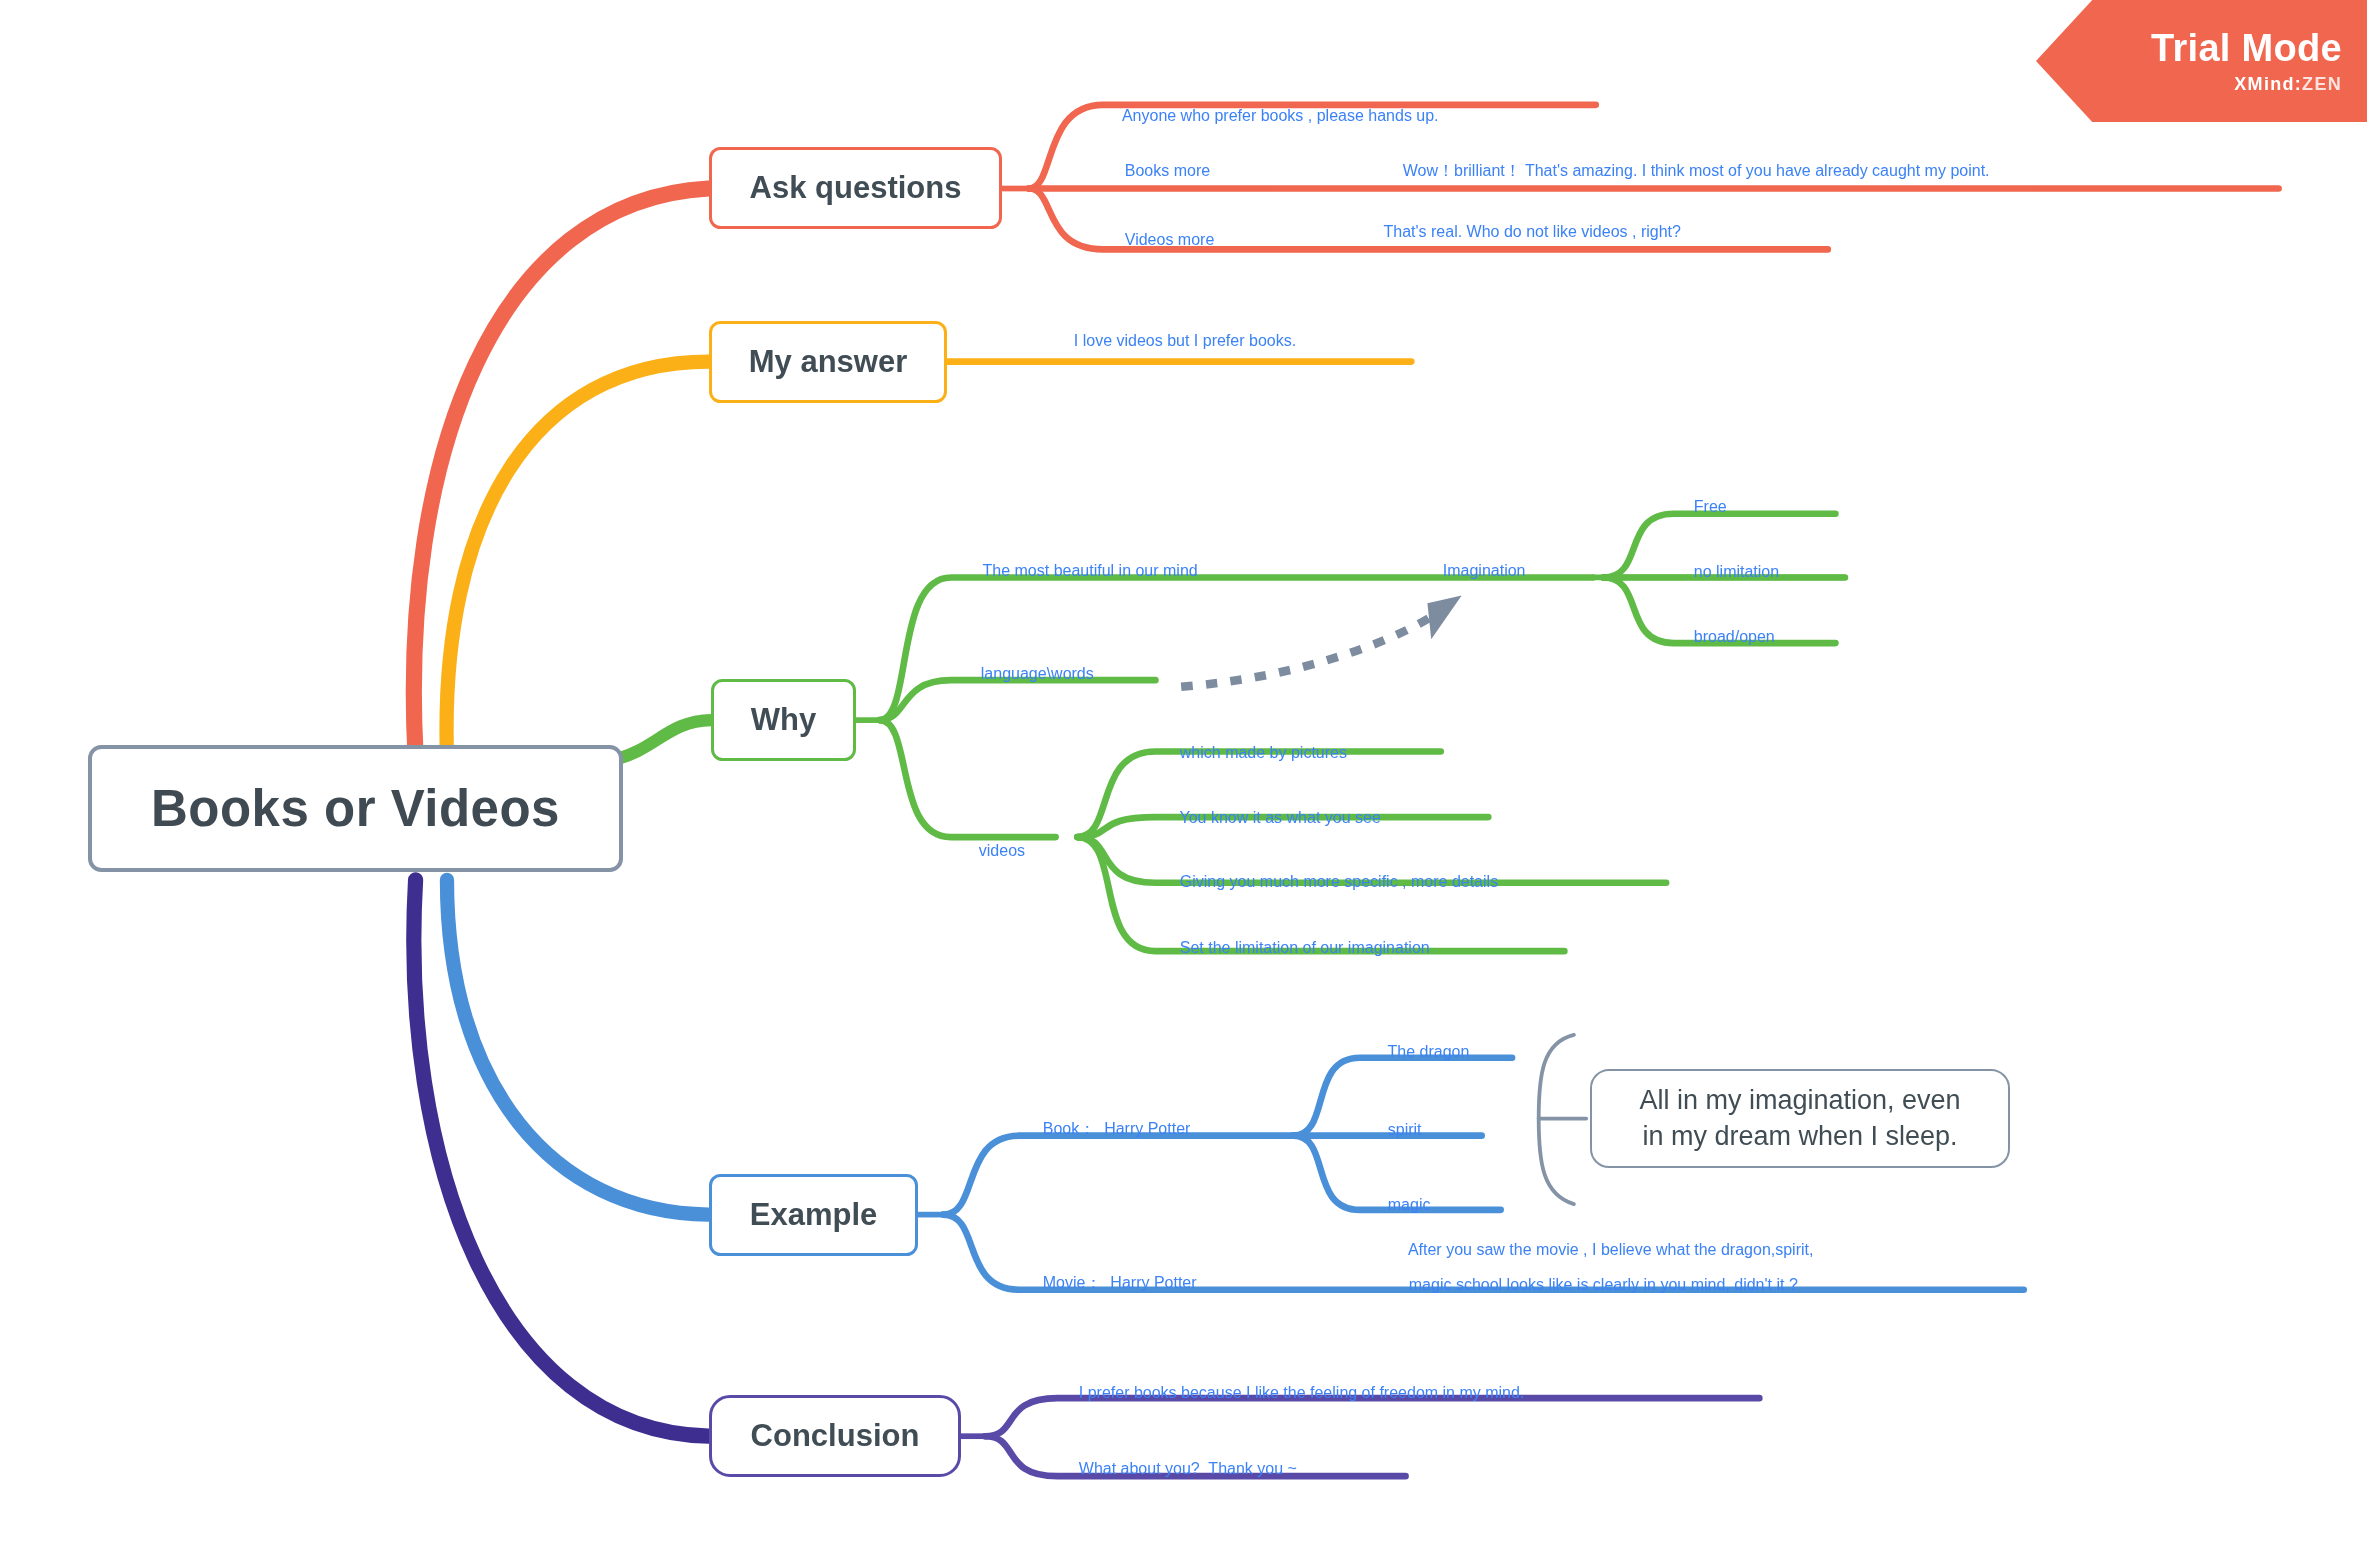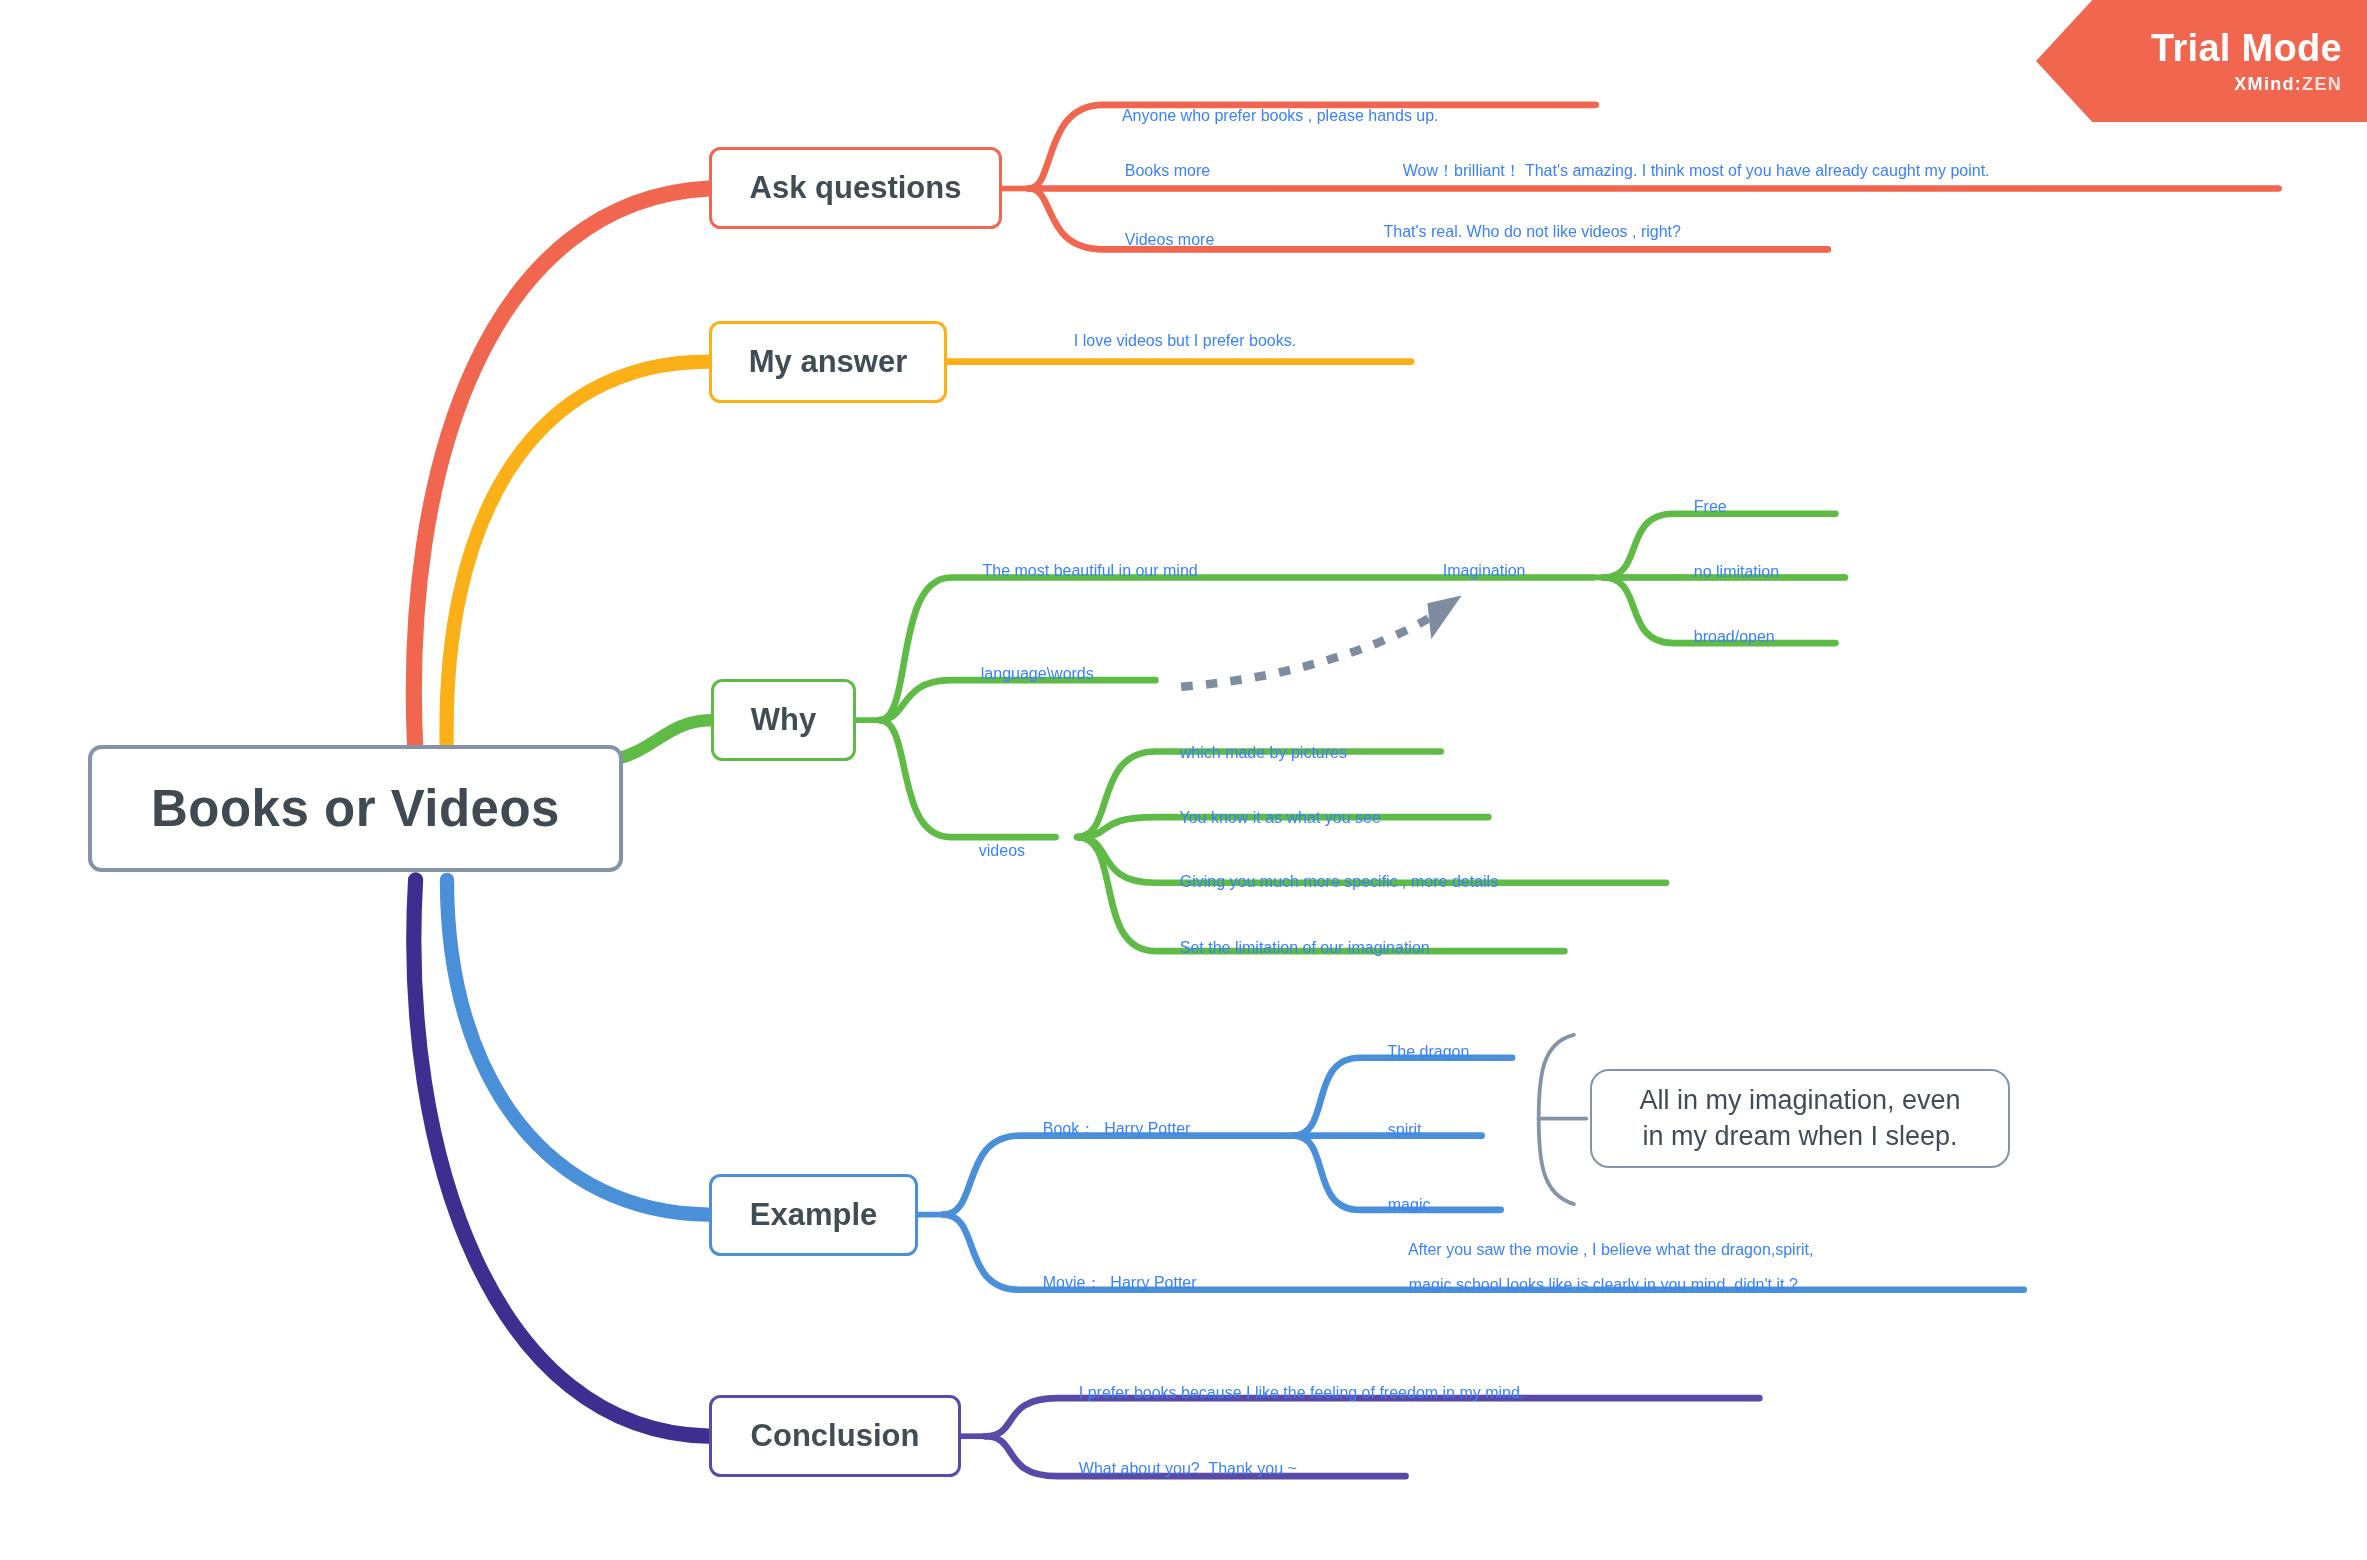--- a/index.html
+++ b/index.html
@@ -46,21 +46,21 @@
     border-style:solid;
     border-radius:11.4px;
     font-size:31px;
     font-weight:bold;
     color:#414D55;
   }
   .main.red{border-color:#F0664F;}
   .main.orange{border-color:#FBB018;}
   .main.green{border-color:#5FBB46;}
   .main.blue{border-color:#4A90D9;}
-  .main.purple{border-color:#5A4AA8;}
+  .main.purple{border-color:#5A4AA8;border-radius:21px;}
 
   
   .topic{
     position:absolute;
     color:#3b82f6;
     font-size:16px;
     line-height:1.28;
     white-space:pre;
   }
 

